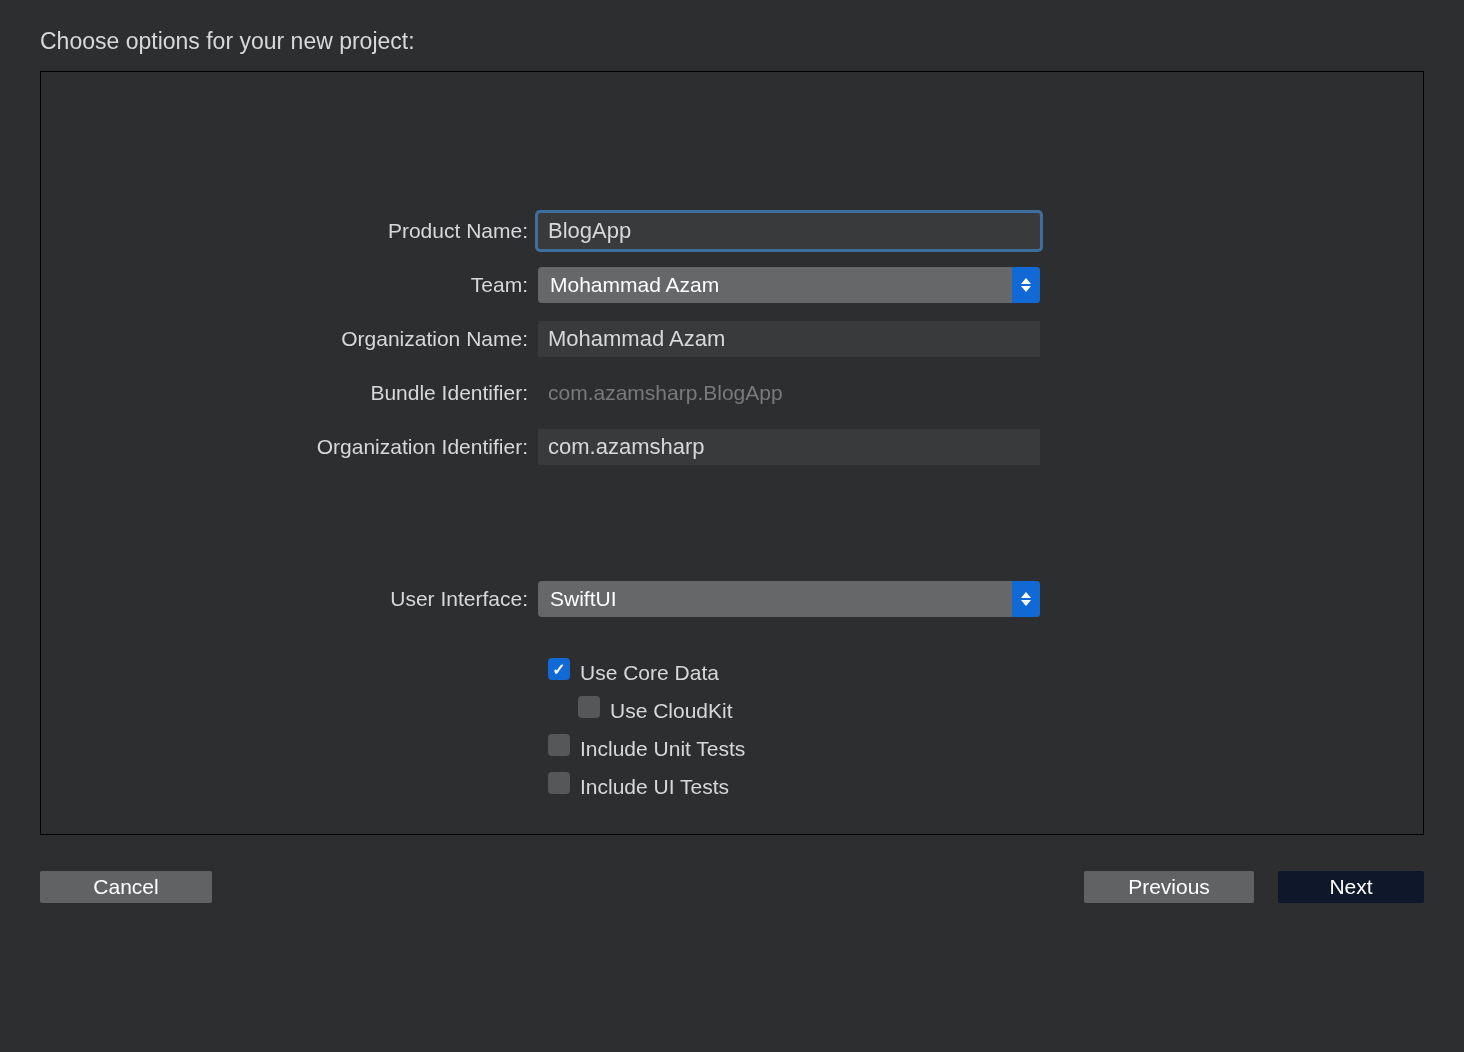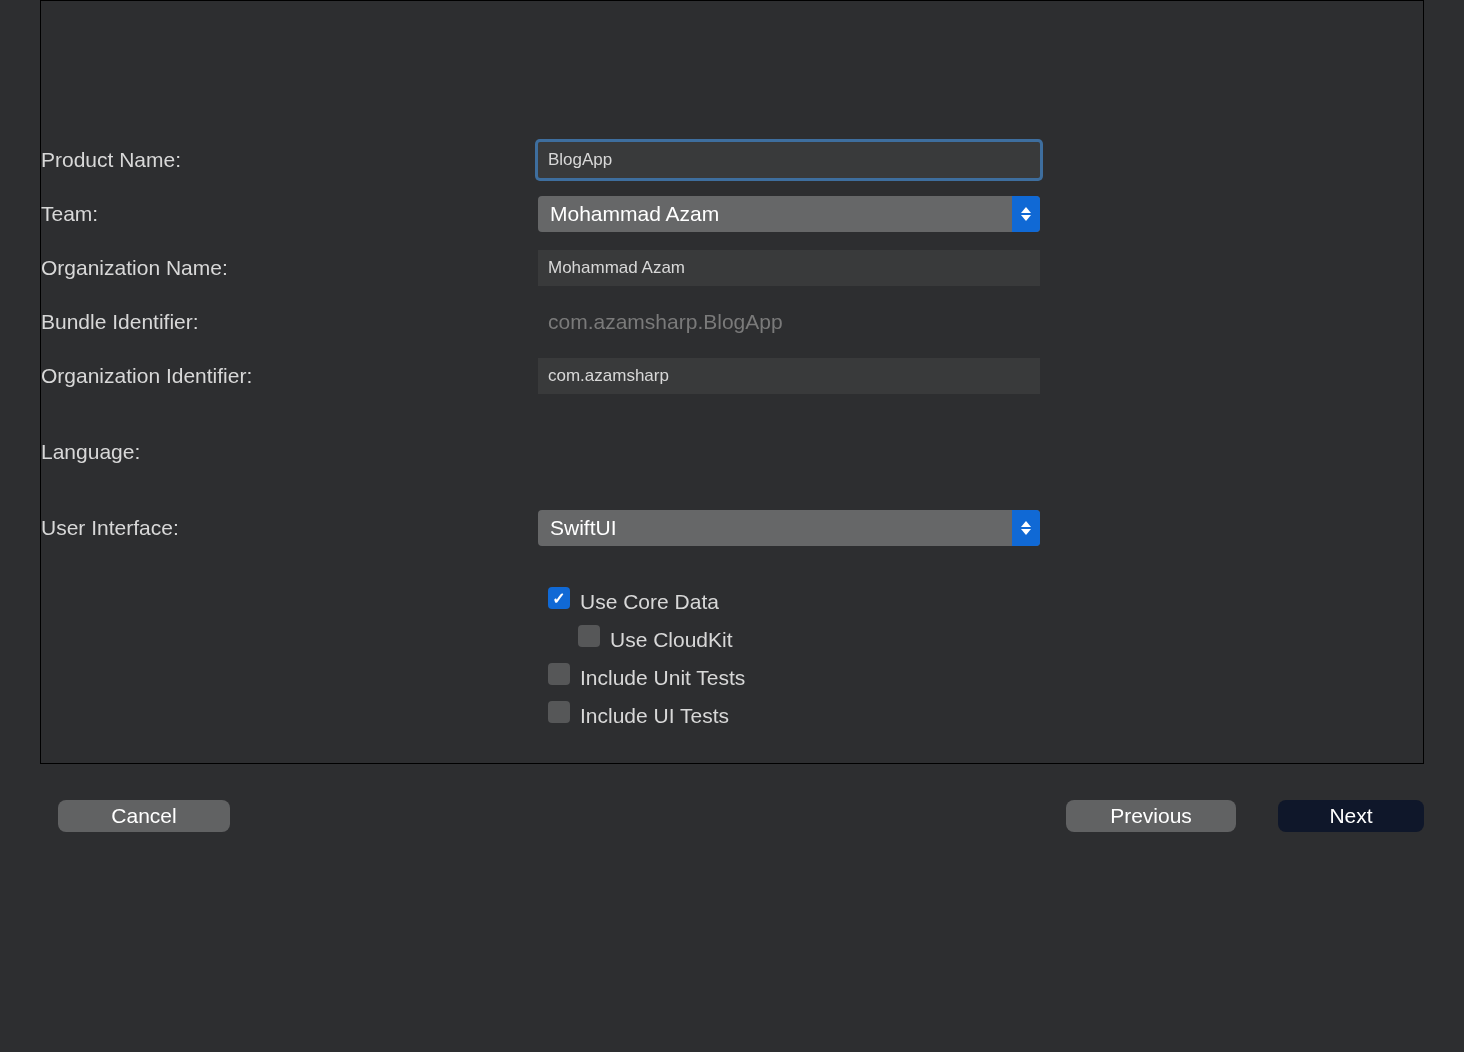--- a/index.html
+++ b/index.html
@@ -33,34 +33,35 @@
       padding-top: 140px;
     }
     .form-row {
       display: flex;
       align-items: center;
       margin-bottom: 16px;
       height: 38px;
     }
     .form-label {
       width: 497px;
+      text-align: right;
       font-size: 21px;
       color: #d8d8d8;
       padding-right: 10px;
     }
     .form-field {
       width: 502px;
     }
     .text-input {
       width: 100%;
       height: 36px;
       background: #393a3b;
       border: none;
       color: #d8d8d8;
-      font-size: 17px;
+      font-size: 22px;
       padding: 0 10px;
       outline: none;
       font-family: inherit;
     }
     .text-input.focused {
       box-shadow: 0 0 0 3px #3e6e9e;
       border-radius: 2px;
     }
     .readonly-text {
       font-size: 21px;
@@ -149,28 +150,27 @@
     .button-row {
       display: flex;
       justify-content: space-between;
       align-items: center;
       padding: 36px 0 0 0;
     }
     .button {
       height: 32px;
       padding: 0 24px;
       border: none;
-      border-radius: 8px;
+      border-radius: 2px;
       font-size: 21px;
       cursor: default;
       display: flex;
       align-items: center;
       justify-content: center;
       font-family: inherit;
-      margin-left: 18px;
     }
     .button.secondary {
       background: #616263;
       color: #ffffff;
     }
     .button.primary {
       background: #0f172a;
       color: #ffffff;
     }
     .button-group-right {
@@ -184,20 +184,21 @@
       width: 170px;
     }
     .next-btn {
       width: 146px;
     }
   </style>
 </head>
 <body>
 
 <div class="dialog">
+  <div class="title">Choose options for your new project:</div>
 
   <div class="content-box">
 
     <div class="form-row">
       <div class="form-label">Product Name:</div>
       <div class="form-field">
         <input type="text" class="text-input focused" value="BlogApp" style="">
       </div>
     </div>
 
@@ -231,21 +232,20 @@
     <div class="form-row">
       <div class="form-label">Organization Identifier:</div>
       <div class="form-field">
         <input type="text" class="text-input" value="com.azamsharp" style="">
       </div>
     </div>
 
     <div class="gap-row"></div>
 
     <div class="form-row">
-      <div class="form-label">Language:</div>
     </div>
 
     <div class="gap-row"></div>
 
     <div class="form-row">
       <div class="form-label">User Interface:</div>
       <div class="form-field">
         <div class="dropdown">
           <span class="dropdown-text">SwiftUI</span>
           <div class="dropdown-arrows">

